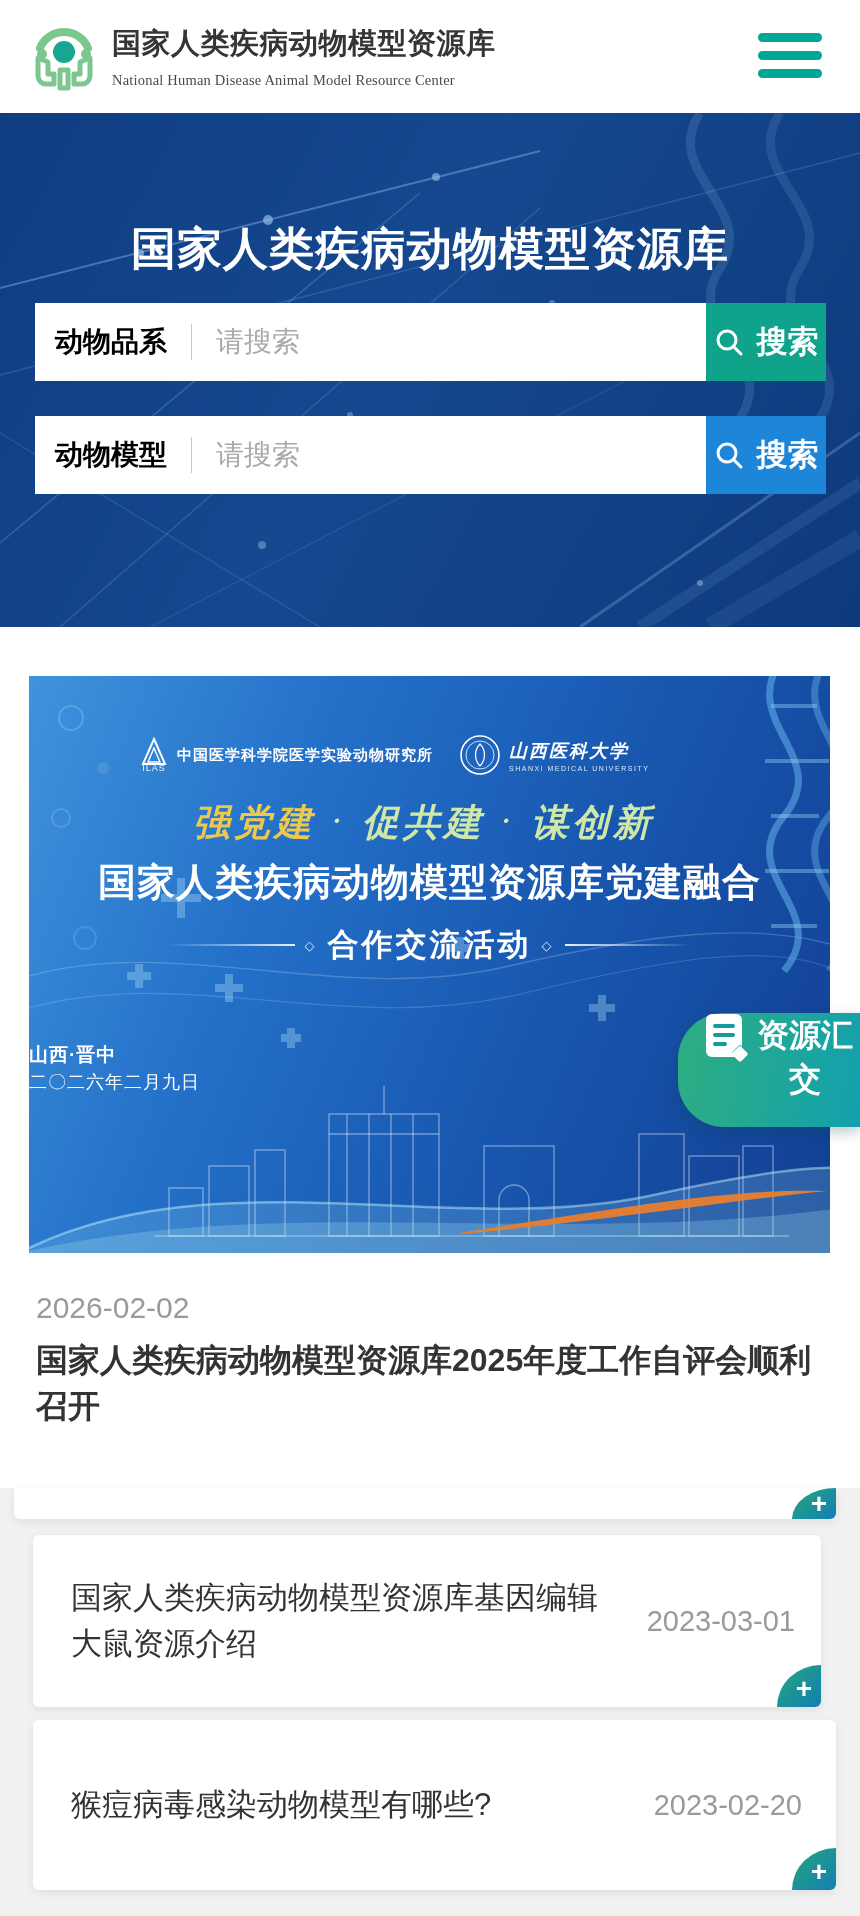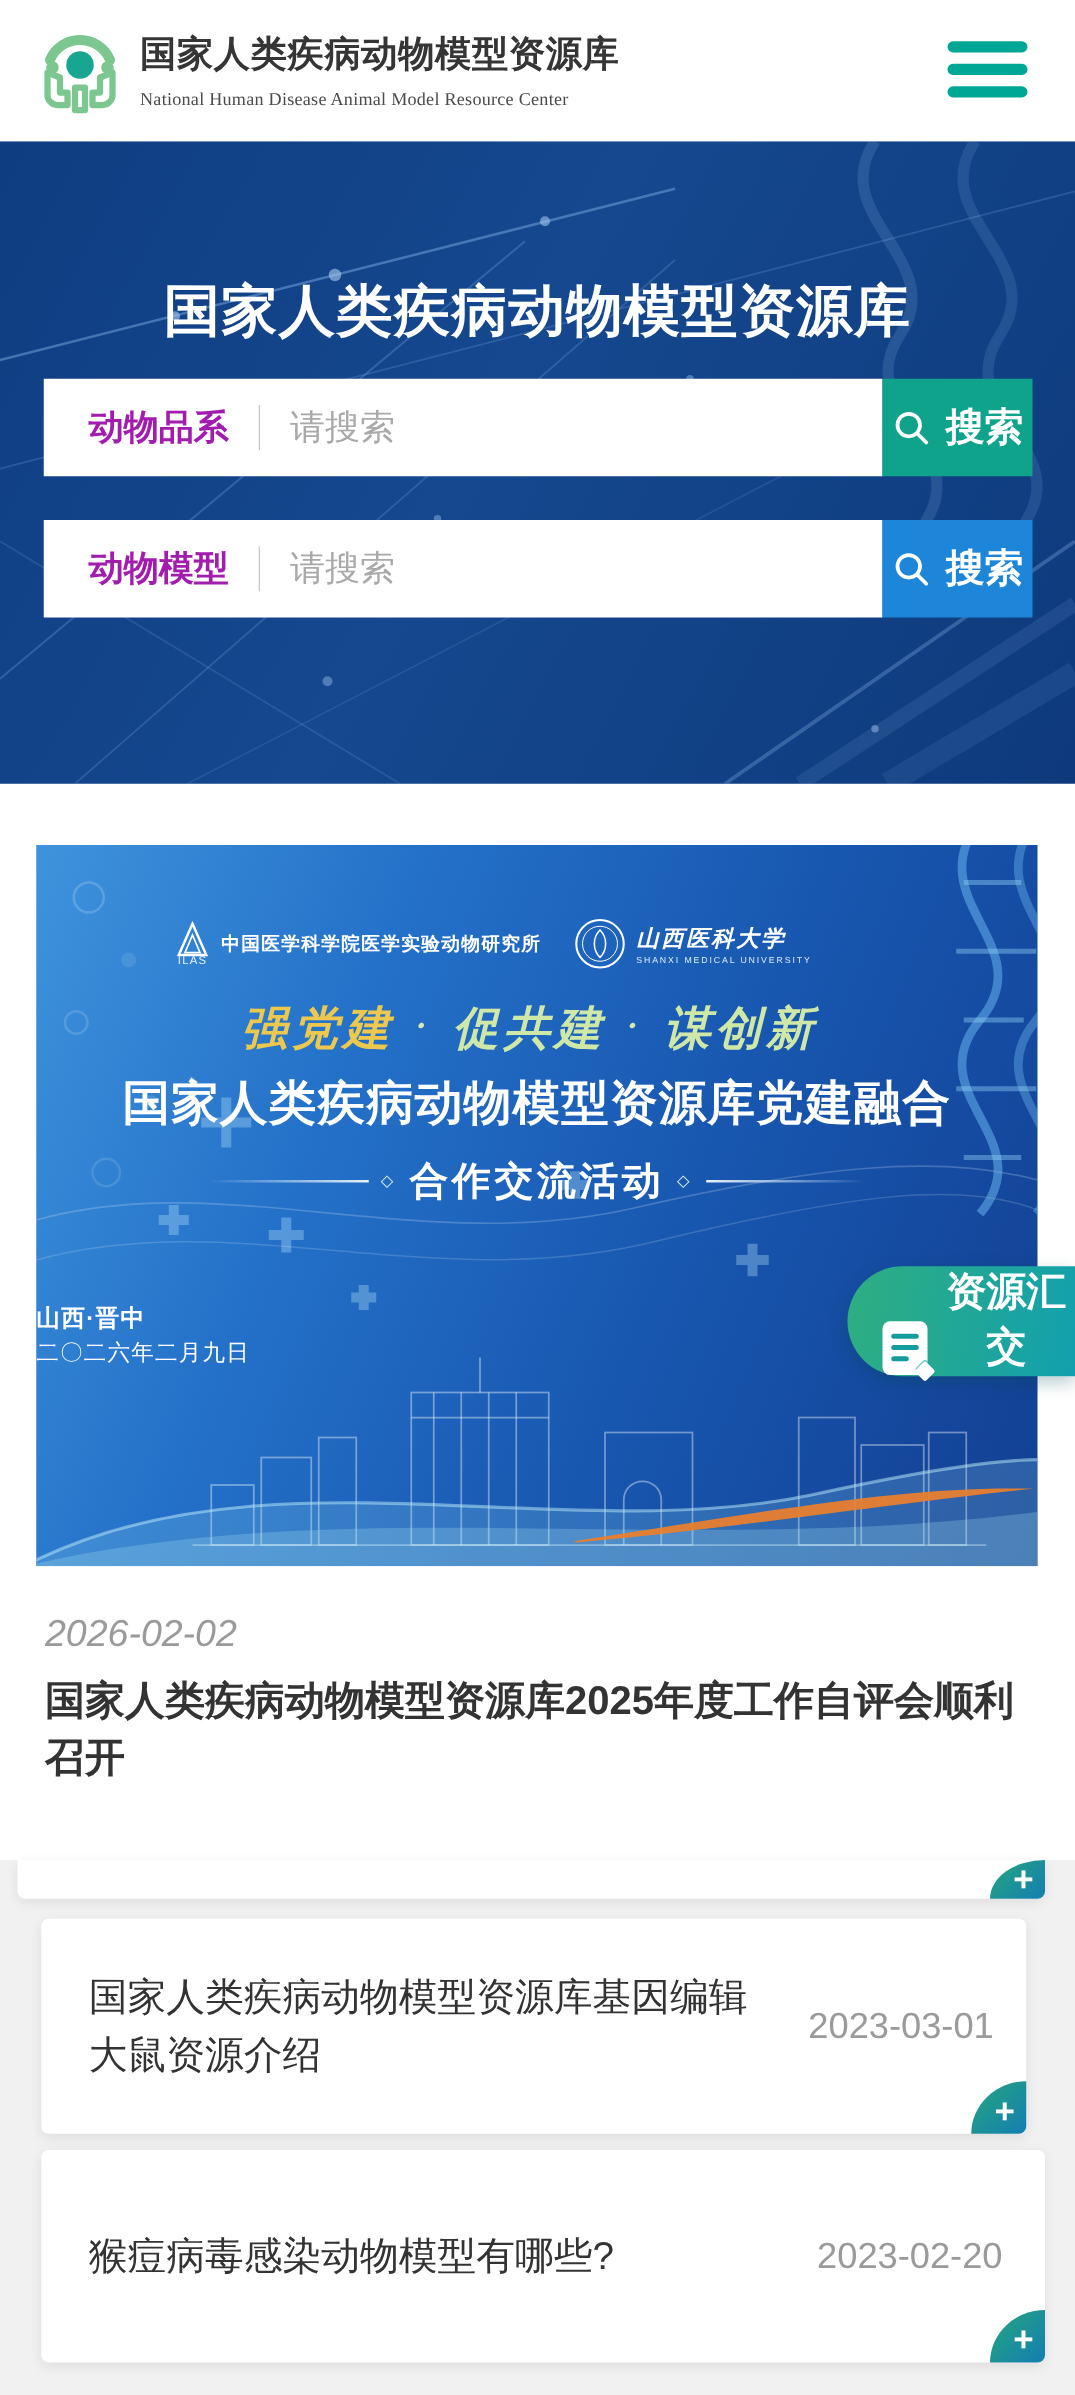--- a/index.html
+++ b/index.html
@@ -18,21 +18,21 @@
 
   
   .hero{position:absolute;top:113px;left:0;width:860px;height:514px;overflow:hidden;
         background:linear-gradient(118deg,#0f3d82 0%,#15488f 45%,#0e3a7c 100%);}
   .hero-deco{position:absolute;left:0;top:0;width:860px;height:514px;}
   .hero-title{position:absolute;top:106px;left:0;width:860px;text-align:center;color:#fff;
               font-size:45px;font-weight:bold;letter-spacing:1px;}
   .search-row{position:absolute;left:35px;width:791px;height:78px;display:flex;}
   .row1{top:190px;}  .row2{top:303px;}
   .search-box{flex:1;background:#fff;display:flex;align-items:center;min-width:0;}
-  .search-label{font-size:28px;font-weight:bold;color:#a21caf;padding-left:36px;white-space:nowrap;}
+  .search-label{font-size:28px;font-weight:bold;color:#000000;padding-left:20px;white-space:nowrap;}
   .search-divider{width:1px;height:36px;background:#c9c9c9;margin-left:24px;}
   .search-input{border:none;outline:none;font-size:28px;color:#333;padding-left:24px;flex:1;min-width:0;background:transparent;}
   .search-input::placeholder{color:#a9a9a9;}
   .search-btn{width:120px;display:flex;align-items:center;justify-content:center;gap:13px;
               color:#fff;font-size:31px;font-weight:bold;border:none;cursor:pointer;}
   .btn-teal{background:#10a38c;} .btn-blue{background:#1e86d9;}
 
   
   .banner{position:absolute;top:676px;left:29px;width:801px;height:577px;overflow:hidden;cursor:pointer;
           background:linear-gradient(112deg,#3f93dc 0%,#2471c9 30%,#1857b0 62%,#123f92 100%);}
@@ -53,33 +53,33 @@
                 font-family:"DejaVu Serif", serif;font-weight:bold;font-size:38px;letter-spacing:1px;}
   .banner-sub{position:absolute;top:248px;left:0;width:801px;display:flex;align-items:center;justify-content:center;gap:10px;
               color:#fff;font-family:"DejaVu Serif", serif;font-weight:bold;font-size:31px;letter-spacing:3px;}
   .sub-line{width:128px;height:2px;background:linear-gradient(to right,rgba(255,255,255,0),#e8f2fb);}
   .sub-line.rt{background:linear-gradient(to left,rgba(255,255,255,0),#e8f2fb);}
   .sub-diamond{font-size:13px;color:#dcebfa;}
   .banner-loc{position:absolute;top:366px;left:0;width:801px;text-align:left;color:#fff;font-size:19px;font-weight:bold;letter-spacing:1px;}
   .banner-date{position:absolute;top:394px;left:0;width:801px;color:#fff;font-size:18px;letter-spacing:1px;}
 
   
-  .float-btn{position:absolute;top:1013px;right:0;width:182px;height:88px;z-index:6;border:none;cursor:pointer;
+  .float-btn{position:absolute;top:1013px;right:0;width:182px;height:114px;z-index:6;border:none;cursor:pointer;
              border-radius:46px 0 0 46px;background:linear-gradient(100deg,#2fae80,#12a0ae);
-             display:flex;align-items:flex-end;padding-left:28px;gap:14px;color:#fff;font-size:32px;font-weight:bold;
+             display:flex;align-items:flex-start;padding-left:28px;gap:14px;color:#fff;font-size:32px;font-weight:bold;
              box-shadow:0 5px 14px rgba(0,70,70,.28);}
   .doc-icon{position:relative;width:36px;height:43px;background:#fff;border-radius:6px;flex:0 0 auto;}
   .doc-icon i{position:absolute;left:7px;height:4px;border-radius:2px;background:#149c9c;}
   .doc-icon i.l1{top:10px;width:22px;} .doc-icon i.l2{top:19px;width:22px;} .doc-icon i.l3{top:28px;width:14px;}
   .doc-icon b{position:absolute;right:-4px;bottom:-3px;width:12px;height:12px;background:#fff;
               border-radius:2px;transform:rotate(45deg);box-shadow:-1px -1px 0 rgba(18,160,174,.6);}
 
   
   .news{position:absolute;top:1253px;left:0;width:860px;height:235px;background:#fff;cursor:pointer;}
-  .news-date{position:absolute;left:36px;top:38px;font-size:30px;color:#9a9a9a;font-style:italic;}
+  .news-date{position:absolute;left:36px;top:38px;font-size:30px;color:#9a9a9a;}
   .news-title{position:absolute;left:36px;top:84px;width:792px;font-size:32px;font-weight:bold;color:#333;line-height:46px;}
 
   
   .cards{position:absolute;top:1488px;left:0;width:860px;height:428px;background:#f1f1f2;}
   .card{position:absolute;background:#fff;border-radius:6px;box-shadow:0 3px 10px rgba(0,0,0,.08);box-sizing:border-box;cursor:pointer;}
   .card-partial{top:0;left:14px;width:822px;height:31px;border-radius:0 0 6px 6px;}
   .card-a{top:47px;left:33px;width:788px;height:172px;display:flex;align-items:center;padding:0 26px 0 38px;}
   .card-b{top:232px;left:33px;width:803px;height:170px;display:flex;align-items:center;padding:0 34px 0 38px;}
   .card-title{width:556px;font-size:31px;font-weight:500;color:#333;line-height:46px;}
   .card-date{margin-left:auto;font-size:29px;color:#9a9a9a;white-space:nowrap;}

